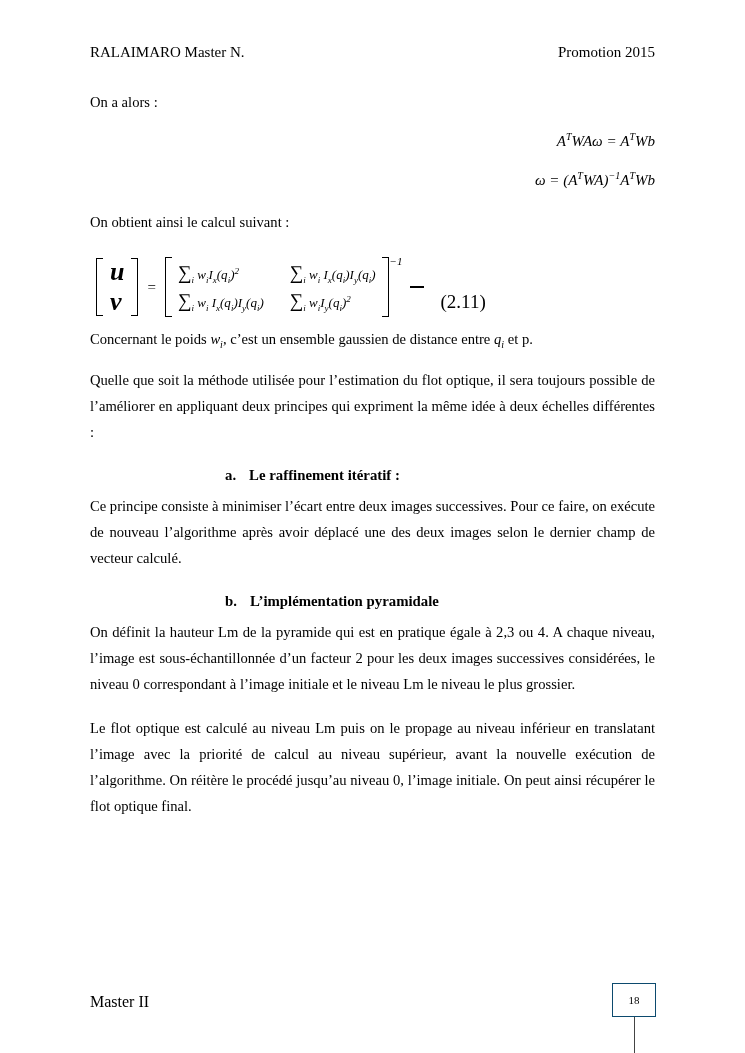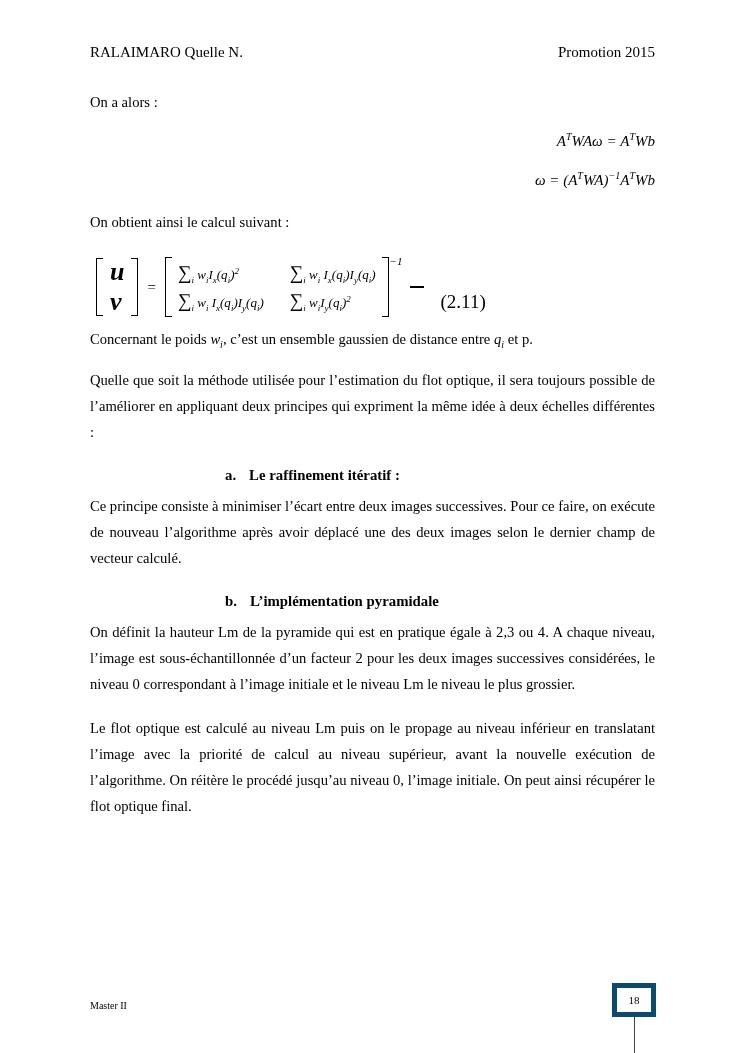--- a/index.html
+++ b/index.html
@@ -96,42 +96,42 @@
     margin: 22px 0 0 135px;
   }
   .sub-heading .lbl { margin-right: 13px; }
   .para-tight { margin-top: 9px; }
 
   
   .body-text i sub, .body-text sub { font-size: 10px; }
 
   
   .footer-text {
-    position: absolute; left: 90px; bottom: 42px; font-size: 10px;
+    position: absolute; left: 90px; bottom: 42px; font-size: 16px;
   }
   .page-num-box {
     position: absolute; right: 89px; top: 983px;
     width: 44px; height: 34px;
-    border: 5px solid #0c4a6e;
+    border: 1px solid #0c4a6e;
     background: #fff;
     display: flex; align-items: center; justify-content: center;
     font-size: 11px;
   }
   .page-tab-line {
     position: absolute; right: 110px; top: 1017px;
     width: 1px; height: 36px; background: #444;
   }
 </style>
 </head>
 <body>
 
 <div class="page">
 
   <header class="page-header">
-    <span>RALAIMARO Quelle N.</span>
+    <span>RALAIMARO Master N.</span>
     <span>Promotion 2015</span>
   </header>
 
   <p class="body-text">On a alors :</p>
 
   <div class="eq-centered">A<sup>T</sup>WAω = A<sup>T</sup>Wb</div>
   <div class="eq-centered" style="margin-top:20px">ω = (A<sup>T</sup>WA)<sup>−1</sup>A<sup>T</sup>Wb</div>
 
   <p class="body-text" style="margin-top:20px">On obtient ainsi le calcul suivant :</p>
 

